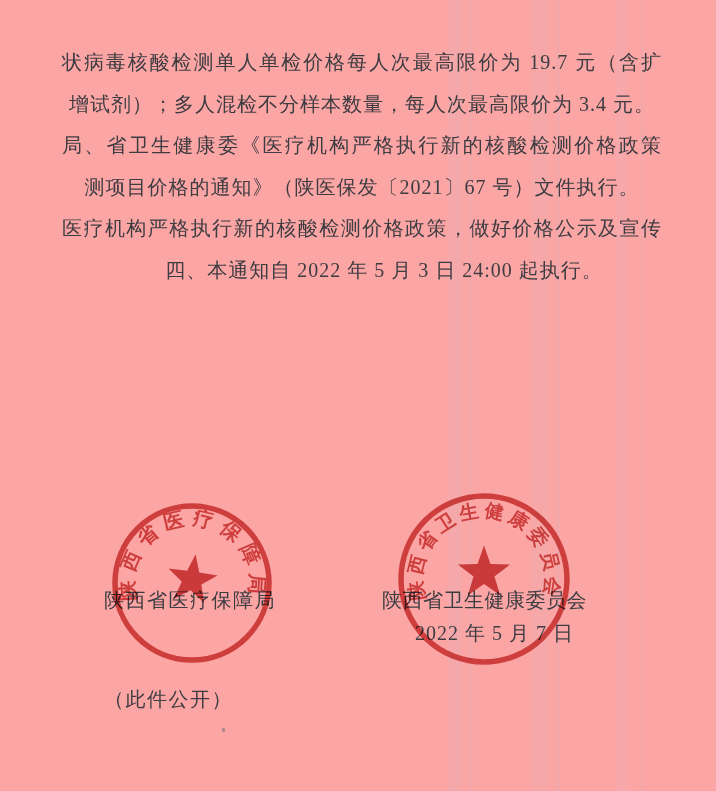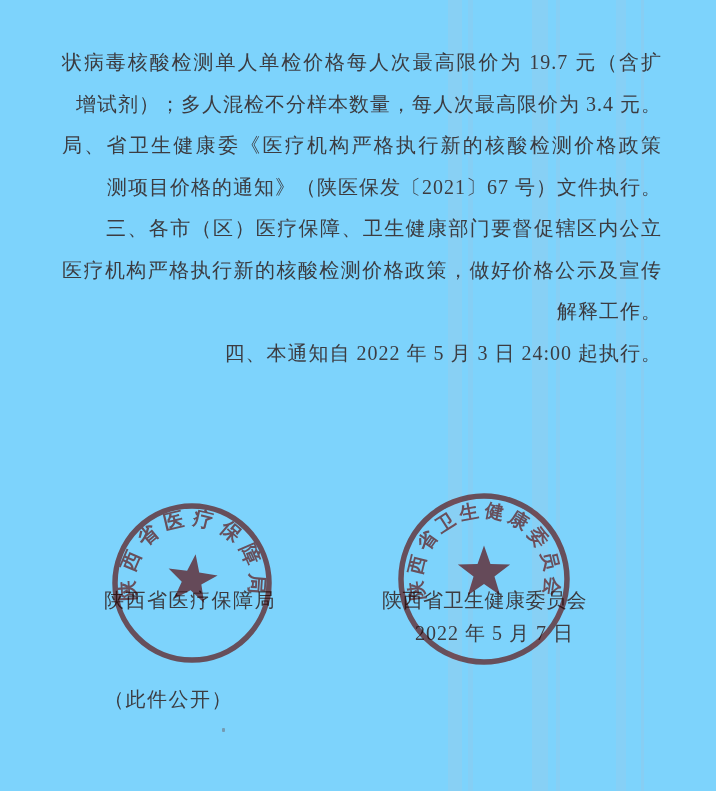--- a/index.html
+++ b/index.html
@@ -1,39 +1,39 @@
 <!DOCTYPE html>
 <html><head>
 <meta charset="utf-8">
 <style>
   html,body{margin:0;padding:0;background:#e9e9eb;}
   .page{
     position:relative;
     width:716px;height:791px;
     margin:0 auto;
-    background:#7dd3fc;
+    background:#fca5a5;
     overflow:hidden;
     font-family:"Liberation Serif","DejaVu Serif",serif;
     color:#3c3c41;
   }
   
   .streak{position:absolute;top:0;bottom:0;pointer-events:none;}
   .streak.s1{left:448px;width:14px;background:rgba(205,190,200,0.14);}
   .streak.s2{left:468px;width:5px; background:rgba(200,185,198,0.12);}
   .streak.s3{left:532px;width:16px;background:rgba(205,190,200,0.13);}
   .streak.s4{left:556px;width:4px; background:rgba(198,182,195,0.14);}
   .streak.s5{left:616px;width:10px;background:rgba(205,192,202,0.12);}
   .streak.s6{left:641px;width:3px; background:rgba(196,180,192,0.15);}
   .speck{position:absolute;left:222px;top:728px;width:3px;height:4px;background:rgba(110,110,118,0.55);border-radius:1px;}
 
   .body-text{
     position:absolute;left:62px;top:42px;width:600px;
     font-size:20px;line-height:41.5px;letter-spacing:1px;
   }
-  .line{text-align:right;}
+  .line{text-align:center;}
   .line.fill{text-align:justify;text-align-last:justify;}
   .line.indent{text-indent:2.2em;}
   .line.attachment{margin-top:17px;}
 
   .sig{position:absolute;font-size:20px;white-space:nowrap;}
   .sig.left-org   {left:104px;top:587px;letter-spacing:1.5px;}
   .sig.right-org  {left:382px;top:587px;letter-spacing:0.5px;}
   .sig.date       {left:415px;top:620px;letter-spacing:1px;}
   .sig.public-note{left:104px;top:653px;letter-spacing:1.5px;margin-top:33px;}
 
@@ -60,23 +60,21 @@
   <div class="streak s4"></div>
   <div class="streak s5"></div>
   <div class="streak s6"></div>
   <div class="speck"></div>
 
   <div class="body-text">
     <div class="line fill">状病毒核酸检测单人单检价格每人次最高限价为 19.7 元（含扩</div>
     <div class="line">增试剂）；多人混检不分样本数量，每人次最高限价为 3.4 元。</div>
     <div class="line fill">局、省卫生健康委《医疗机构严格执行新的核酸检测价格政策</div>
     <div class="line">测项目价格的通知》（陕医保发〔2021〕67 号）文件执行。</div>
-    <div class="line fill indent">三、各市（区）医疗保障、卫生健康部门要督促辖区内公立</div>
     <div class="line fill">医疗机构严格执行新的核酸检测价格政策，做好价格公示及宣传</div>
-    <div class="line">解释工作。</div>
     <div class="line indent">四、本通知自 2022 年 5 月 3 日 24:00 起执行。</div>
   </div>
 
   <div class="sig left-org">陕西省医疗保障局</div>
   <div class="sig right-org">陕西省卫生健康委员会</div>
   <div class="sig date">2022 年 5 月 7 日</div>
   <div class="sig public-note">（此件公开）</div>
 
   <svg class="seal seal-left" width="172" height="172" viewBox="0 0 172 172">
     <circle class="ring" cx="86" cy="86" r="77" stroke-width="5.5"></circle>

